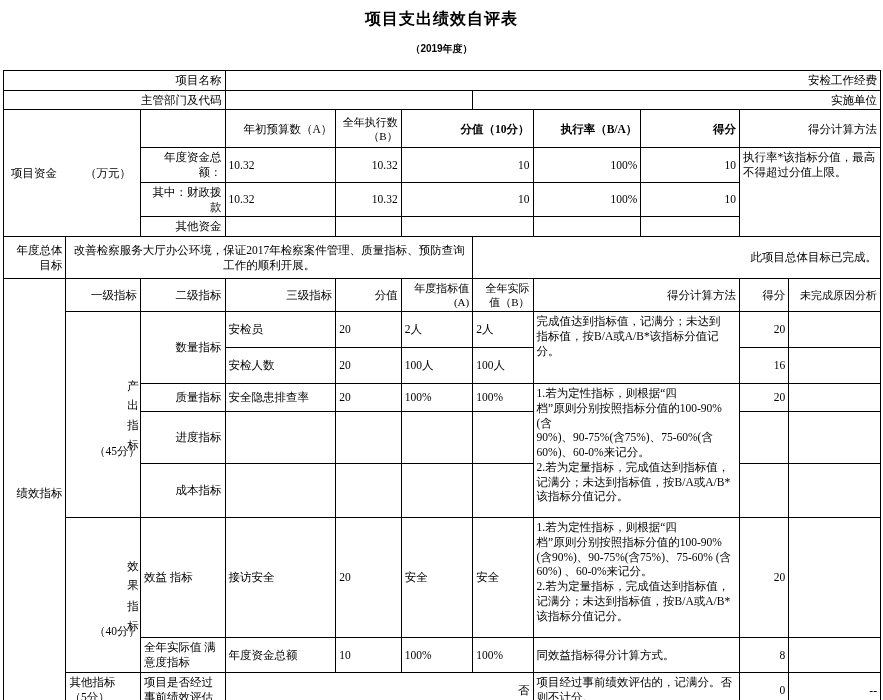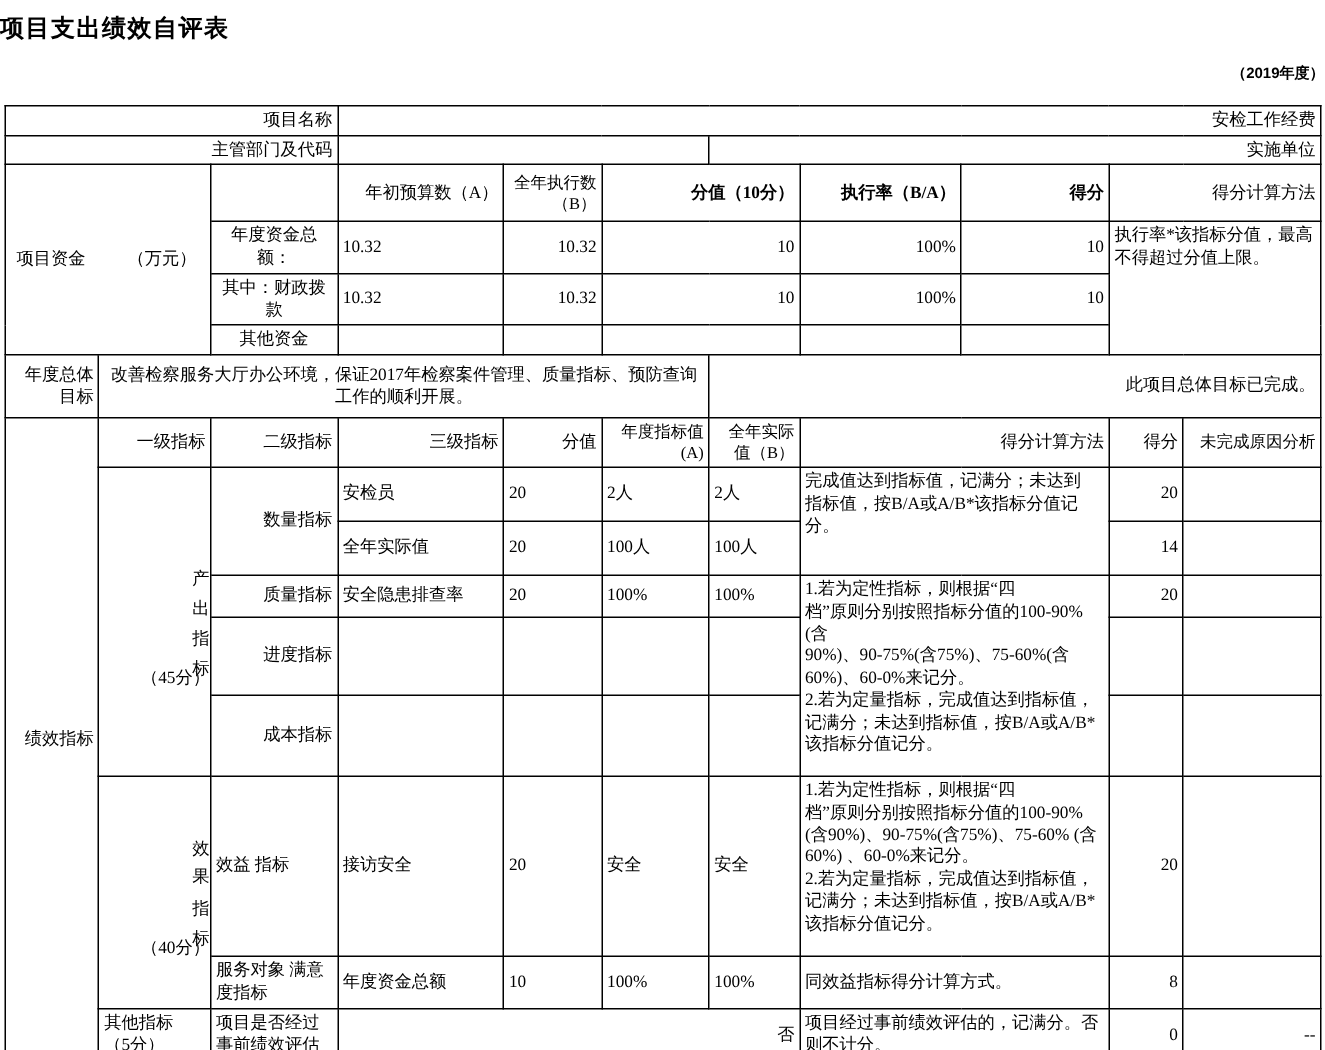--- a/index.html
+++ b/index.html
@@ -14,28 +14,29 @@
     color: #000000;
     overflow: hidden;
   }
   .page {
     position: relative;
     width: 883px;
     height: 700px;
     box-sizing: border-box;
   }
   .doc-title {
+    text-align: center;
     font-size: 16px;
     font-weight: bold;
     letter-spacing: 1px;
     margin: 9px 0 0 0;
     font-family: "Liberation Sans", "DejaVu Sans", sans-serif;
   }
   .doc-subtitle {
-    text-align: right;
+    text-align: center;
     font-size: 10px;
     margin: 12px 0 0 0;
     font-family: "Liberation Sans", "DejaVu Sans", sans-serif;
     font-weight: bold;
   }
   table.main {
     border-collapse: collapse;
     table-layout: fixed;
     width: 878px;
     margin: 14px 0 0 3px;
@@ -43,21 +44,21 @@
   }
   table.main td {
     border: 1px solid #000000;
     padding: 2px 3px;
     vertical-align: middle;
     line-height: 1.28;
     word-break: break-all;
   }
   .c { text-align: right; }
   .l { text-align: left; }
-  .r { text-align: center; }
+  .r { text-align: right; }
   .b { font-weight: bold; }
   .vert {
     writing-mode: vertical-rl;
     text-orientation: upright;
     letter-spacing: 4px;
     display: inline-block;
   }
   .stackcell {
     text-align: left;
     line-height: 1.3;
@@ -182,25 +183,25 @@
       <td class="l">20</td>
       <td class="l">2人</td>
       <td class="l">2人</td>
       <td colspan="2" rowspan="2" class="l calc" style="vertical-align:top;white-space:pre-line">完成值达到指标值，记满分；未达到
 指标值，按B/A或A/B*该指标分值记分。</td>
       <td class="c">20</td>
       <td></td>
     </tr>
 
     <tr style="height:36px">
-      <td class="l">全年实际值</td>
+      <td class="l">安检人数</td>
       <td class="l">20</td>
       <td class="l">100人</td>
       <td class="l">100人</td>
-      <td class="c">14</td>
+      <td class="c">16</td>
       <td></td>
     </tr>
 
     <tr style="height:28px">
       <td class="c">质量指标</td>
       <td class="l">安全隐患排查率</td>
       <td class="l">20</td>
       <td class="l">100%</td>
       <td class="l">100%</td>
       <td colspan="2" rowspan="3" class="l calc" style="vertical-align:top;white-space:pre-line">1.若为定性指标，则根据“四
@@ -243,21 +244,21 @@
       <td class="l">安全</td>
       <td class="l">安全</td>
       <td colspan="2" class="l calc" style="vertical-align:top;white-space:pre-line">1.若为定性指标，则根据“四
 档”原则分别按照指标分值的100-90%(含90%)、90-75%(含75%)、75-60% (含60%) 、60-0%来记分。
 2.若为定量指标，完成值达到指标值，记满分；未达到指标值，按B/A或A/B*该指标分值记分。</td>
       <td class="c">20</td>
       <td></td>
     </tr>
 
     <tr style="height:34px">
-      <td class="stackcell" style="white-space:pre-line">服务对象 满意度指标</td>
+      <td class="stackcell" style="white-space:pre-line">全年实际值 满意度指标</td>
       <td class="l">年度资金总额</td>
       <td class="l">10</td>
       <td class="l">100%</td>
       <td class="l">100%</td>
       <td colspan="2" class="l calc">同效益指标得分计算方式。</td>
       <td class="c">8</td>
       <td></td>
     </tr>
 
     <tr style="height:36px">

